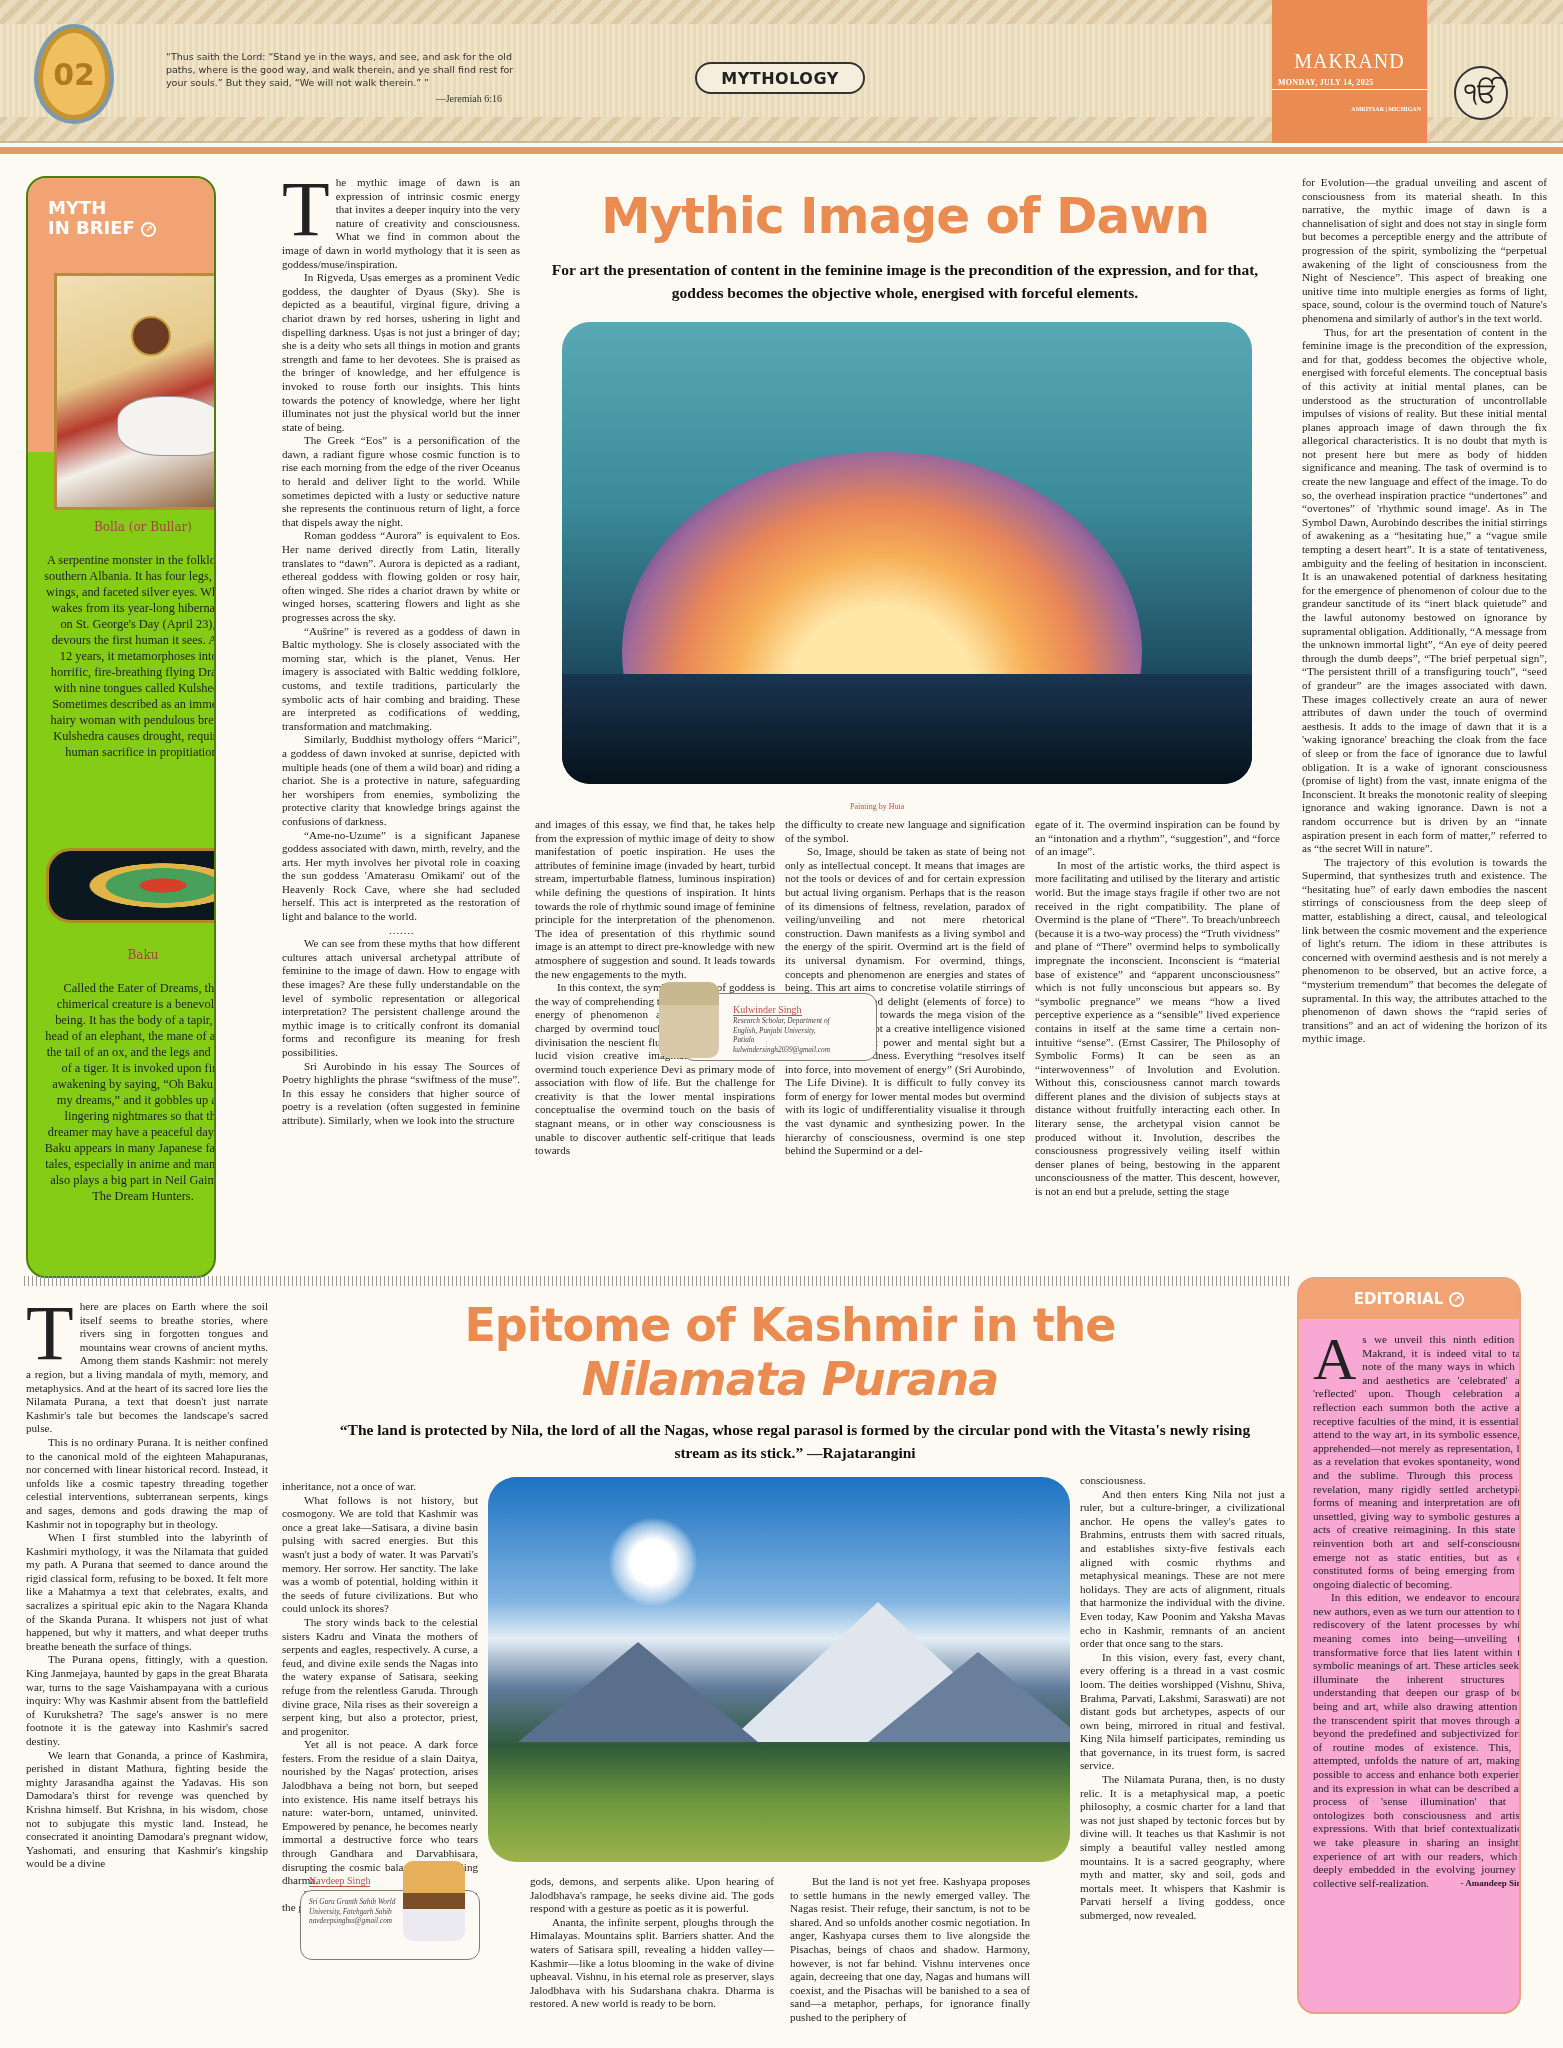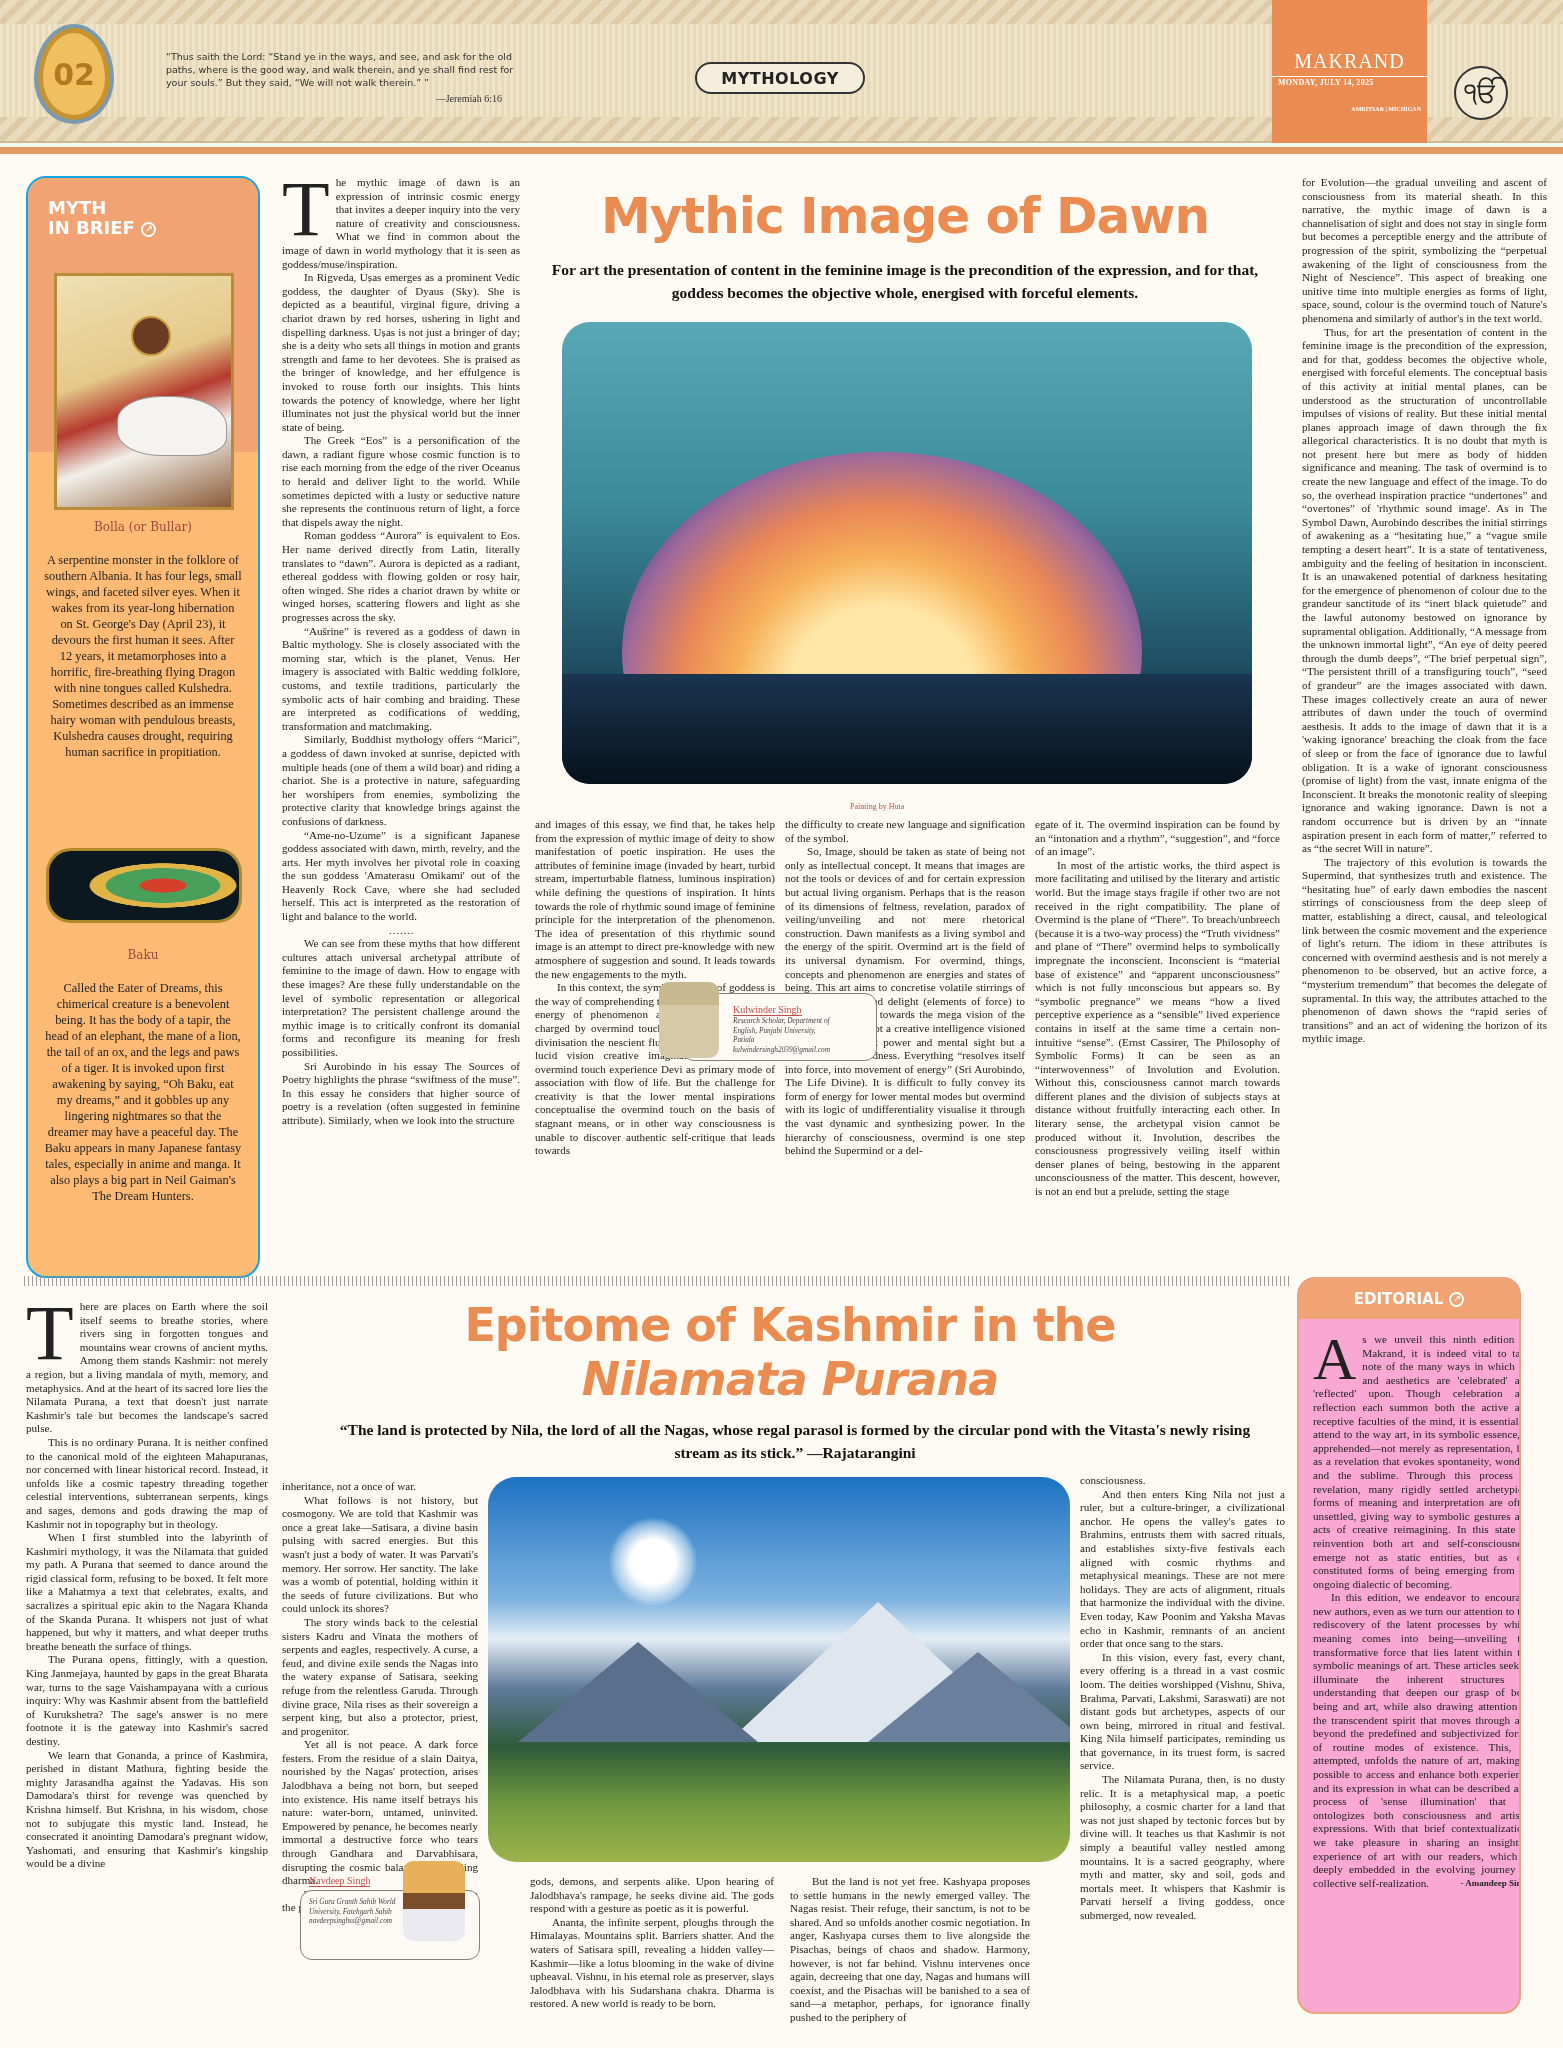--- a/index.html
+++ b/index.html
@@ -6,27 +6,27 @@
 html,body{width:1563px;height:2048px;background:#fdf9f3;overflow:hidden}
 body{font-family:"Liberation Serif","DejaVu Serif",serif;color:#222;position:relative}
 .masthead{position:absolute;left:0;top:0;width:1563px;height:143px;background:repeating-linear-gradient(90deg,#efe3c8 0 3px,#e8dab9 3px 6px),#eadcbd;border-bottom:2px solid #cdb894}
 .masthead .band{position:absolute;left:0;width:1563px;height:24px;background:repeating-linear-gradient(135deg,#d9c6a0 0 6px,#e9dbbc 6px 14px);opacity:.8}
 .masthead .band.top{top:0}.masthead .band.bot{bottom:0}
 .issue-badge{position:absolute;left:38px;top:28px;width:72px;height:92px;border-radius:50% 50% 50% 50%/55% 55% 45% 45%;background:#f0c060;border:5px solid #c79230;display:flex;align-items:center;justify-content:center;font-family:"DejaVu Sans",sans-serif;font-weight:bold;font-size:30px;color:#b27a20;box-shadow:0 0 0 4px #7a9ab0}
 .quote{position:absolute;left:166px;top:50px;width:350px;font-family:"DejaVu Sans",sans-serif;font-size:9.5px;line-height:13px;color:#333}
 .quote-src{position:absolute;left:420px;top:93px;width:82px;text-align:right;font-size:10px;color:#333}
 .section-pill{position:absolute;left:695px;top:62px;width:170px;height:32px;border:2px solid #333;border-radius:18px;display:flex;align-items:center;justify-content:center;font-family:"DejaVu Sans",sans-serif;font-weight:bold;font-size:16px;letter-spacing:.5px;color:#222;background:#f6eedd}
 .brand-box{position:absolute;left:1272px;top:0;width:155px;height:143px;background:#ea8c51;color:#fff}
-.brand-name{position:absolute;left:0;top:50px;width:155px;text-align:center;font-size:20px;letter-spacing:1px;border-bottom:1px solid #fff;padding-bottom:3px}
+.brand-name{position:absolute;left:0;top:50px;width:155px;text-align:center;font-size:20px;letter-spacing:1px;border-bottom:1px solid #fff;padding-bottom:16px}
 .brand-date{position:absolute;left:6px;top:78px;font-size:8px;font-weight:bold;letter-spacing:.3px}
 .brand-loc{position:absolute;right:6px;top:106px;font-size:6px;font-weight:bold}
 .brand-logo{position:absolute;left:1454px;top:66px;width:54px;height:54px;border:2px solid #333;border-radius:50%;display:flex;align-items:center;justify-content:center;font-size:28px;color:#222;background:#f3ead5}
 .top-rule{position:absolute;left:0;top:147px;width:1563px;height:7px;background:#e39a65}
 
-.myth-box{position:absolute;left:26px;top:176px;width:234px;height:1102px;border:2px solid #0ea5e9;border-radius:20px;background:#fdba74;overflow:hidden}
+.myth-box{position:absolute;left:26px;top:176px;width:190px;height:1102px;border:2px solid #4d7c0f;border-radius:20px;background:#84cc16;overflow:hidden}
 .myth-head{background:#f1a373;height:274px;padding:20px 20px 0}
 .myth-title{font-family:"DejaVu Sans",sans-serif;font-weight:bold;color:#fff;font-size:18px;line-height:20px}
 .circ-arrow{display:inline-block;width:15px;height:15px;border:2px solid #fff;border-radius:50%;font-size:9px;line-height:11px;text-align:center;vertical-align:middle}
 .icon-img{position:absolute;left:26px;top:95px;width:180px;height:237px;border:3px solid #b88d3a;background:linear-gradient(160deg,#f0e0b4 0%,#e4c98a 40%,#b53a2d 55%,#f2f0ea 70%,#8a5a36 100%)}
 .icon-img .halo{position:absolute;left:74px;top:40px;width:40px;height:40px;border-radius:50%;border:2px solid #c79a3c;background:#6b3b23}
 .icon-img .horse{position:absolute;left:60px;top:120px;width:110px;height:60px;border-radius:40% 50% 30% 40%;background:#f5f3ef;border:1px solid #999}
 .myth-caption{text-align:center;color:#a0463e;font-size:12px;font-family:"DejaVu Serif",serif}
 .myth-text{font-size:12.4px;line-height:16px;text-align:center;padding:0 16px}
 .baku-img{position:absolute;left:18px;width:196px;height:75px;border-radius:25px;background:radial-gradient(ellipse at 60% 50%,#d6402b 0 14%,#48a05a 15% 35%,#e0b447 36% 45%,#0c1820 46%);border:3px solid #b08a2a}
 .dash-rule{position:absolute;height:10px;background:repeating-linear-gradient(90deg,#9a9a9a 0 1px,transparent 1px 4px)}

